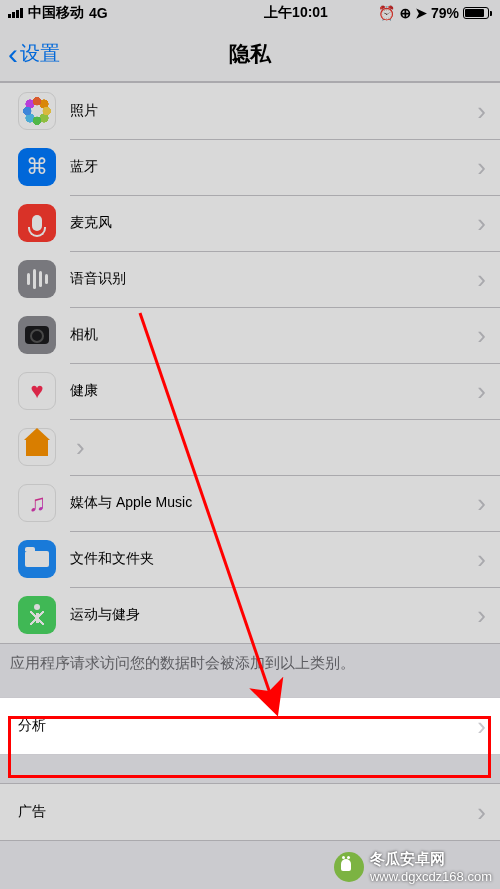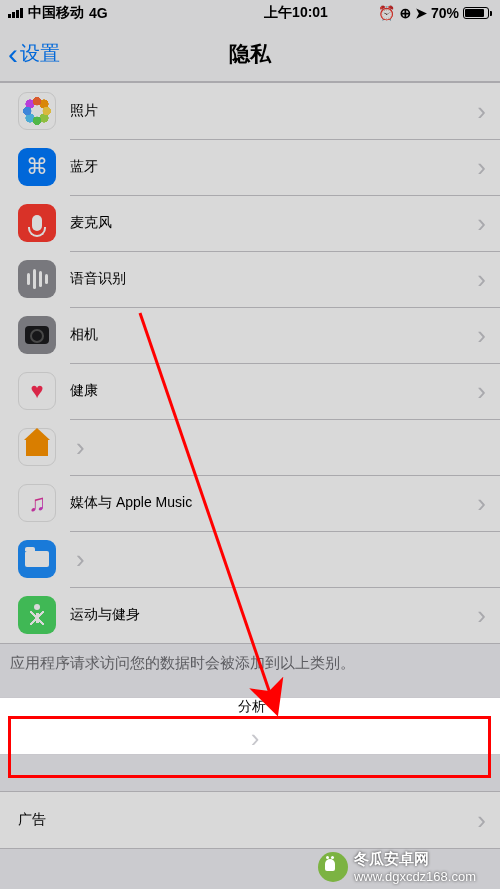--- a/index.html
+++ b/index.html
@@ -162,39 +162,39 @@
       pointer-events: none;
     }
     .arrow-svg {
       position: absolute;
       z-index: 10;
       pointer-events: none;
     }
     .watermark {
       position: absolute;
       bottom: 5px;
-      right: 24px;
+      right: 8px;
       z-index: 20;
       display: flex;
       align-items: center;
       gap: 6px;
     }
     .wm-badge {
       width: 30px; height: 30px; background: #7cb342; border-radius: 50%;
       position: relative;
     }
     .wm-badge::before { content:""; position:absolute; top:7px; left:7px; width:10px; height:12px; background:#fff; border-radius: 5px 5px 2px 2px; }
     .wm-badge::after { content:""; position:absolute; top:4px; left:8px; width:3px; height:3px; background:#fff; border-radius:50%; box-shadow: 5px 0 #fff; }
     .wm-text { color:#fff; text-shadow: 0 0 3px rgba(0,0,0,0.8); font-size:14px; }
     .wm-title { font-size: 15px; font-weight:600; }
     .wm-url { font-size: 13px; }
 
     .list.group2 { position: relative; z-index: 6; }
-    .list.group3 { margin-top: 8px; }
-    .cell-highlighted { position: relative; z-index: 8; flex-direction: column; }
+    .list.group3 { margin-top: 0; }
+    .cell-highlighted { position: relative; z-index: 8; }
   </style>
 </head>
 <body>
 
 <div class="dimmed-overlay"></div>
 
 <div class="status-bar">
   <div class="status-left">
     <span class="signal-bars">
         <span></span>
@@ -203,21 +203,21 @@
         <span></span>
       </span>
     <span>中国移动</span>
     <span>4G</span>
   </div>
   <div class="status-center">上午10:01</div>
   <div class="status-right">
     <span>⏰</span>
     <span>⊕</span>
     <span>➤</span>
-    <span>70%</span>
+    <span>79%</span>
     <span class="battery">
       <span class="battery-body">
           <span class="battery-fill"></span>
         </span>
         <span class="battery-tip"></span>
     </span>
   </div>
 </div>
 
 <div class="nav-bar">
@@ -282,20 +282,21 @@
     <div class="icon-wrap ic-music">
         <span class="music-note">♫</span>
       </div>
     <div class="cell-label">媒体与 Apple Music</div>
     <div class="chevron">›</div>
   </div>
   <div class="cell">
     <div class="icon-wrap ic-files">
         <div class="folder-shape"></div>
       </div>
+    <div class="cell-label">文件和文件夹</div>
     <div class="chevron">›</div>
   </div>
   <div class="cell">
     <div class="icon-wrap ic-activity">
         <div class="activity-fig"></div>
       </div>
     <div class="cell-label">运动与健身</div>
     <div class="chevron">›</div>
   </div>
 </div>

